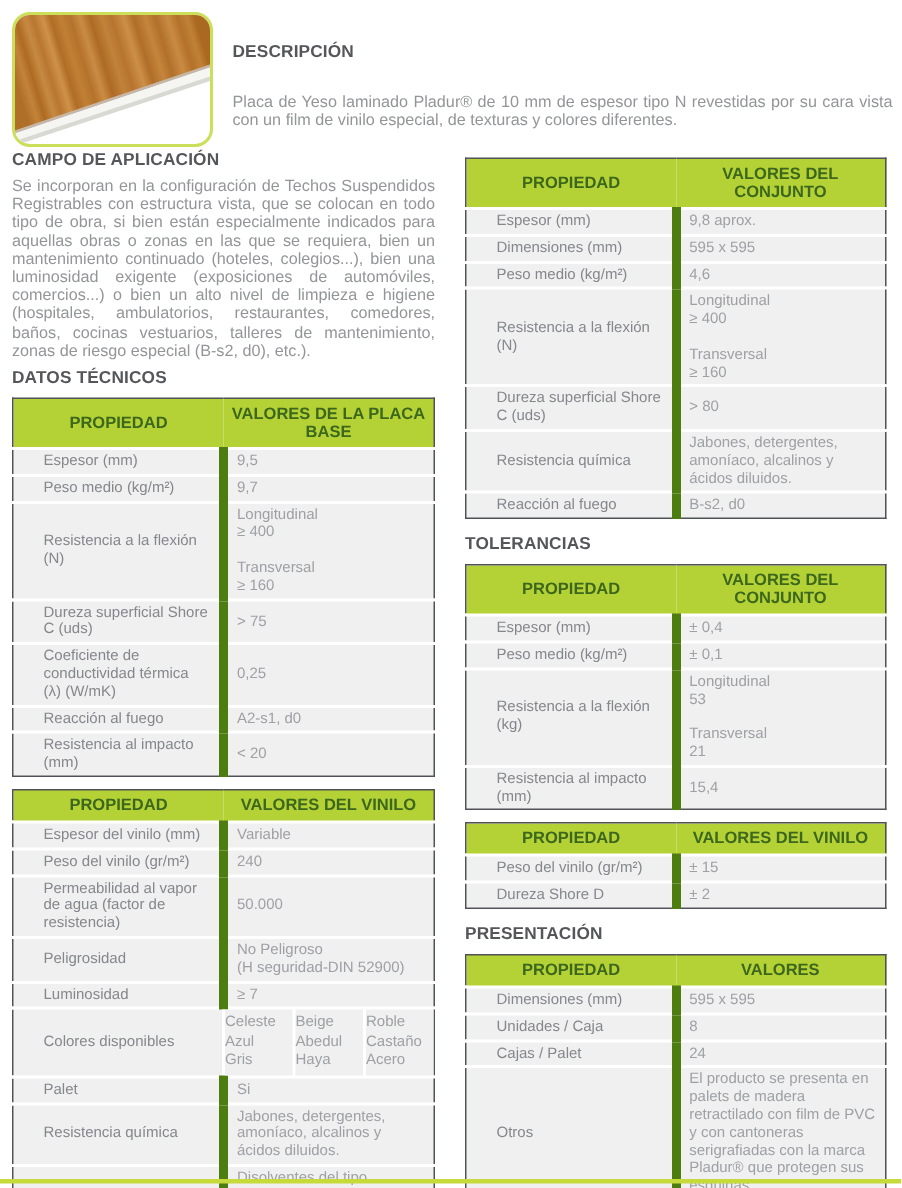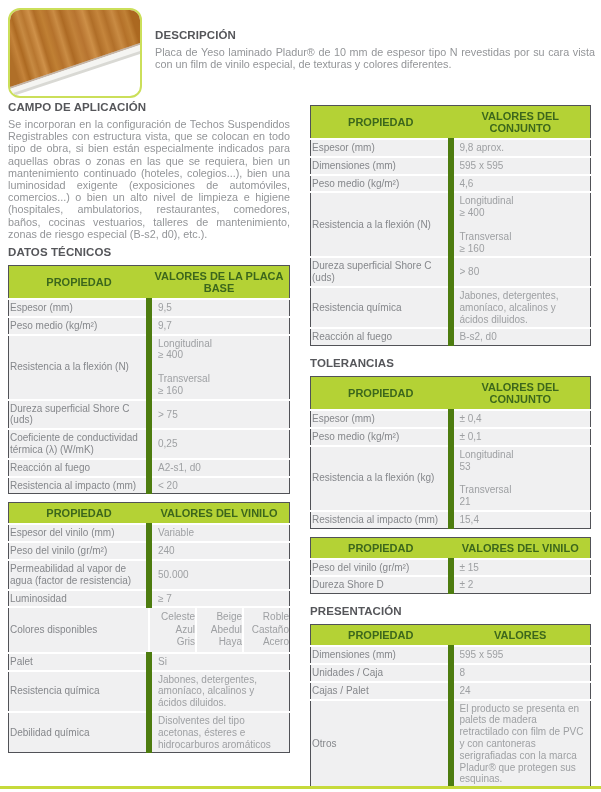--- a/index.html
+++ b/index.html
@@ -12,35 +12,35 @@
   .photo svg{display:block;width:100%;height:100%;}
 
   
   .h{font-size:11.5px;font-weight:bold;color:#55565a;letter-spacing:.1px;margin:0;}
 
   
   .body-text{font-size:10.8px;line-height:12.2px;color:#939598;text-align:justify;margin:0;}
 
   
   .desc-block{position:absolute;left:155px;top:29px;width:440px;}
-  .desc-block .body-text{margin-top:5px;}
+  .desc-block .body-text{margin-top:21px;}
   .col-left{position:absolute;left:8px;top:101px;width:282px;}
   .col-right{position:absolute;left:310px;top:105px;width:281px;}
 
   
   table.t{width:100%;border-collapse:collapse;border:1px solid #515257;table-layout:fixed;}
   .t th{width:50%;background:#b4d235;color:#3c671c;font-size:11px;font-weight:bold;
         padding:4px 2px;text-align:center;}
   .t td{font-size:10px;background:#f0f0f1;border-top:2px solid #ffffff;
         padding:2px 6px;vertical-align:middle;line-height:1.18;}
-  .t td.p{color:#85878b;text-align:left;padding-left:1px;}
+  .t td.p{color:#85878b;text-align:left;padding-left:20px;}
   .t td.v{color:#9ea0a3;text-align:left;border-left:6px solid #4d7c0f;white-space:pre-line;margin-top:20px;}
   .t td.cgx{padding:0;background:#ffffff;border-left:2px solid #ffffff;}
   .cgwrap{display:flex;gap:2px;}
-  .cg{flex:1;background:#f0f0f1;color:#9ea0a3;font-size:10px;text-align:right;
+  .cg{flex:1;background:#f0f0f1;color:#9ea0a3;font-size:10px;text-align:left;
       white-space:pre-line;padding:3px 0;line-height:1.25;}
 
   .mt8{margin-top:8px;}
   .sec-h{margin:11px 0 7px 0;}
 
   
   .footer-bar{position:absolute;left:0;top:786px;width:601px;height:3px;background:#c6da3b;}
 </style>
 </head>
 <body>
@@ -148,20 +148,25 @@
           </tr>
         <tr>
             <td class="p">Peso del vinilo (gr/m²)</td>
             <td class="v">240</td>
           </tr>
         <tr>
             <td class="p">Permeabilidad al vapor de agua (factor de resistencia)</td>
             <td class="v">50.000</td>
           </tr>
         <tr>
+            <td class="p">Peligrosidad</td>
+            <td class="v">No Peligroso
+(H seguridad-DIN 52900)</td>
+          </tr>
+        <tr>
             <td class="p">Luminosidad</td>
             <td class="v">≥ 7</td>
           </tr>
         <tr>
           <td class="p">Colores disponibles</td>
           <td class="cgx">
             <div class="cgwrap">
               <div class="cg">Celeste
 Azul
 Gris</div>

